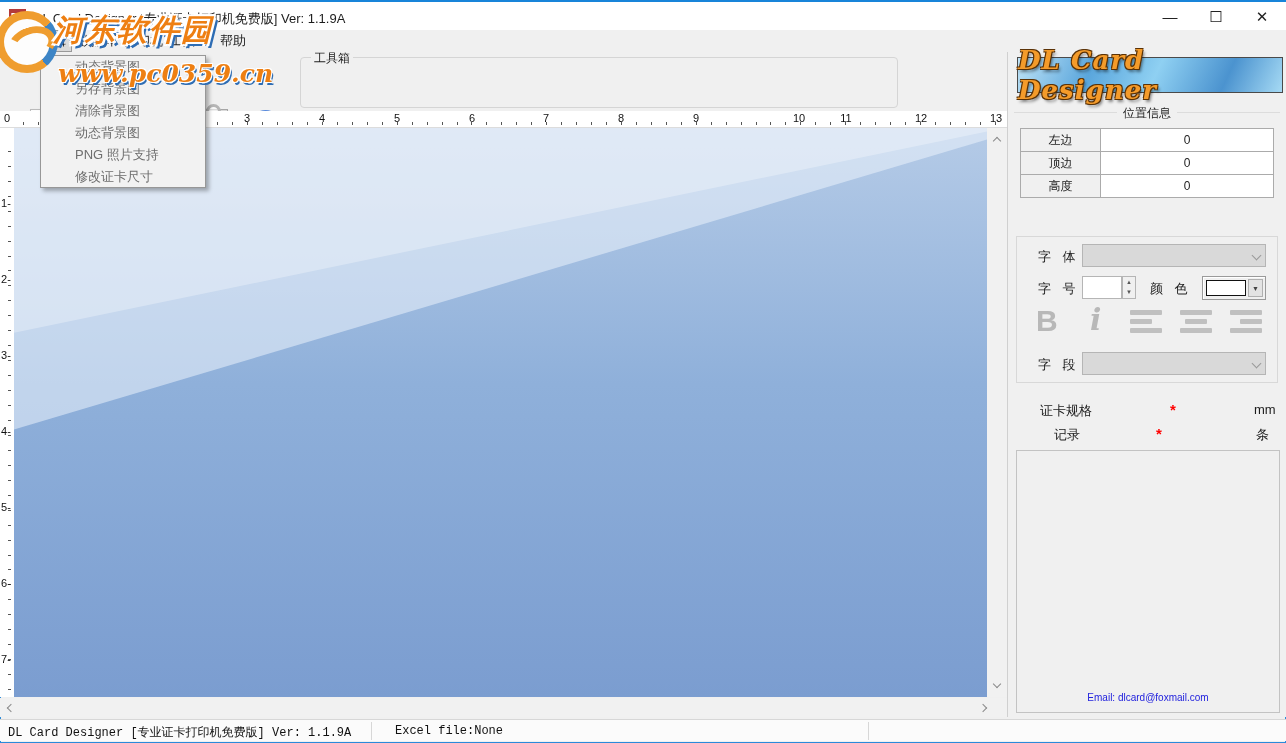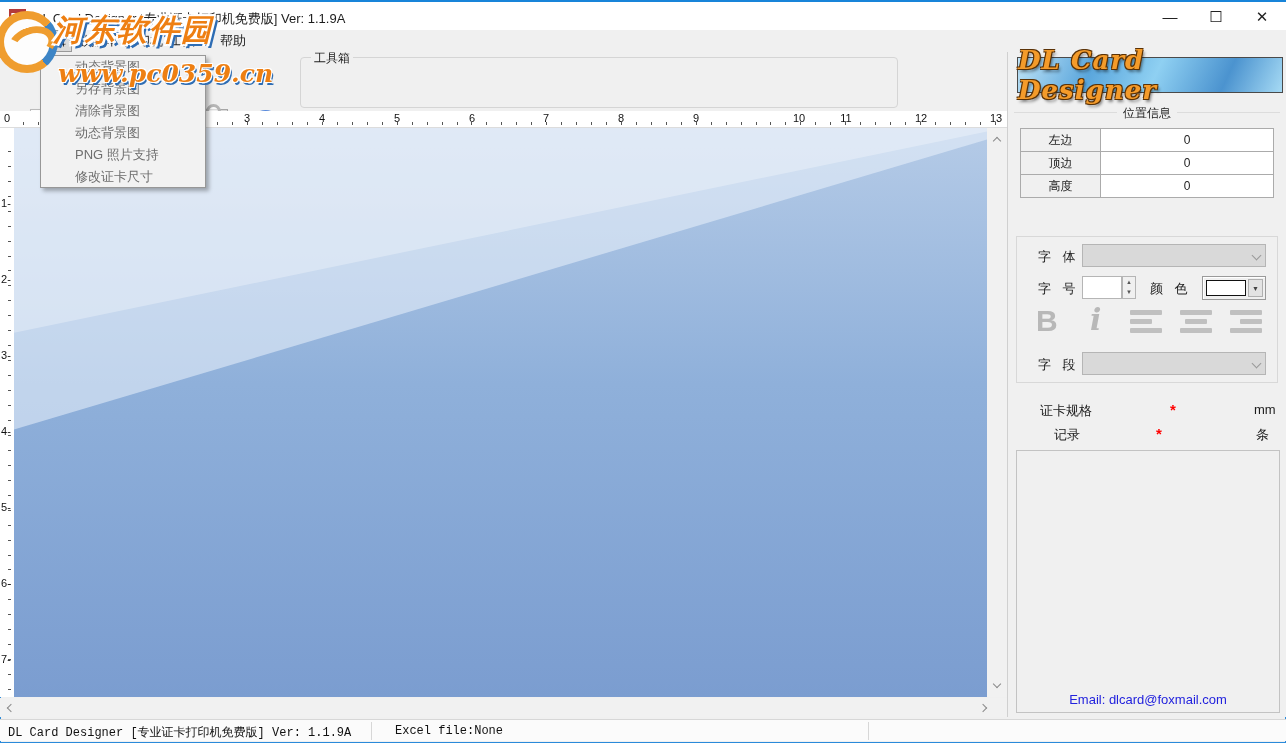--- a/index.html
+++ b/index.html
@@ -107,21 +107,21 @@
   .colorcombo { position:absolute; width:64px; height:24px; border:1px solid #9a9a9a; background:#f0f0f0; box-shadow:inset 1px 1px 0 #fff; }
   .swatch { position:absolute; left:3px; top:3px; width:40px; height:16px; background:#fff; border:1px solid #111; }
   .colorbtn { position:absolute; right:2px; top:2px; width:15px; height:18px; background:#e3e3e3; border:1px solid #b0b0b0; font-size:7px; color:#444; text-align:center; line-height:18px; }
   .fmt { position:absolute; color:#b8b8b8; font-weight:bold; }
   .bars { position:absolute; width:34px; height:26px; }
   .bars i { position:absolute; height:5px; background:#c0c0c0; border-radius:1px; }
   .spec-label, .unit { position:absolute; font-size:13px; color:#1c1c1c; }
   .star { position:absolute; font-size:15px; font-weight:bold; }
   .bigbox { position:absolute; left:8px; top:398px; width:264px; height:263px; border:1px solid #c3c3c3; }
   .qq { position:absolute; left:0; top:218px; width:262px; text-align:center; font-size:14px; font-weight:bold; }
-  .mail { position:absolute; left:0; top:241px; width:262px; text-align:center; font-size:13px; }
+  .mail { position:absolute; left:0; top:241px; width:262px; text-align:center; font-size:10px; }
 
   
   .statusbar { left:0; top:719px; width:1286px; height:22px; background:#fbfbfb; border-top:1px solid #d7d7d7;
                font-family:"Liberation Mono", monospace; font-size:12px; color:#111; }
   .statusbar .sep { position:absolute; top:2px; width:1px; height:18px; background:#d7d7d7; }
   .statusbar span { position:absolute; top:4px; white-space:nowrap; }
 
   
   .popup { left:40px; top:55px; width:166px; height:133px; background:#f2f2f2; border:1px solid #979797;
            box-shadow:3px 3px 4px rgba(0,0,0,.3); z-index:50; }

